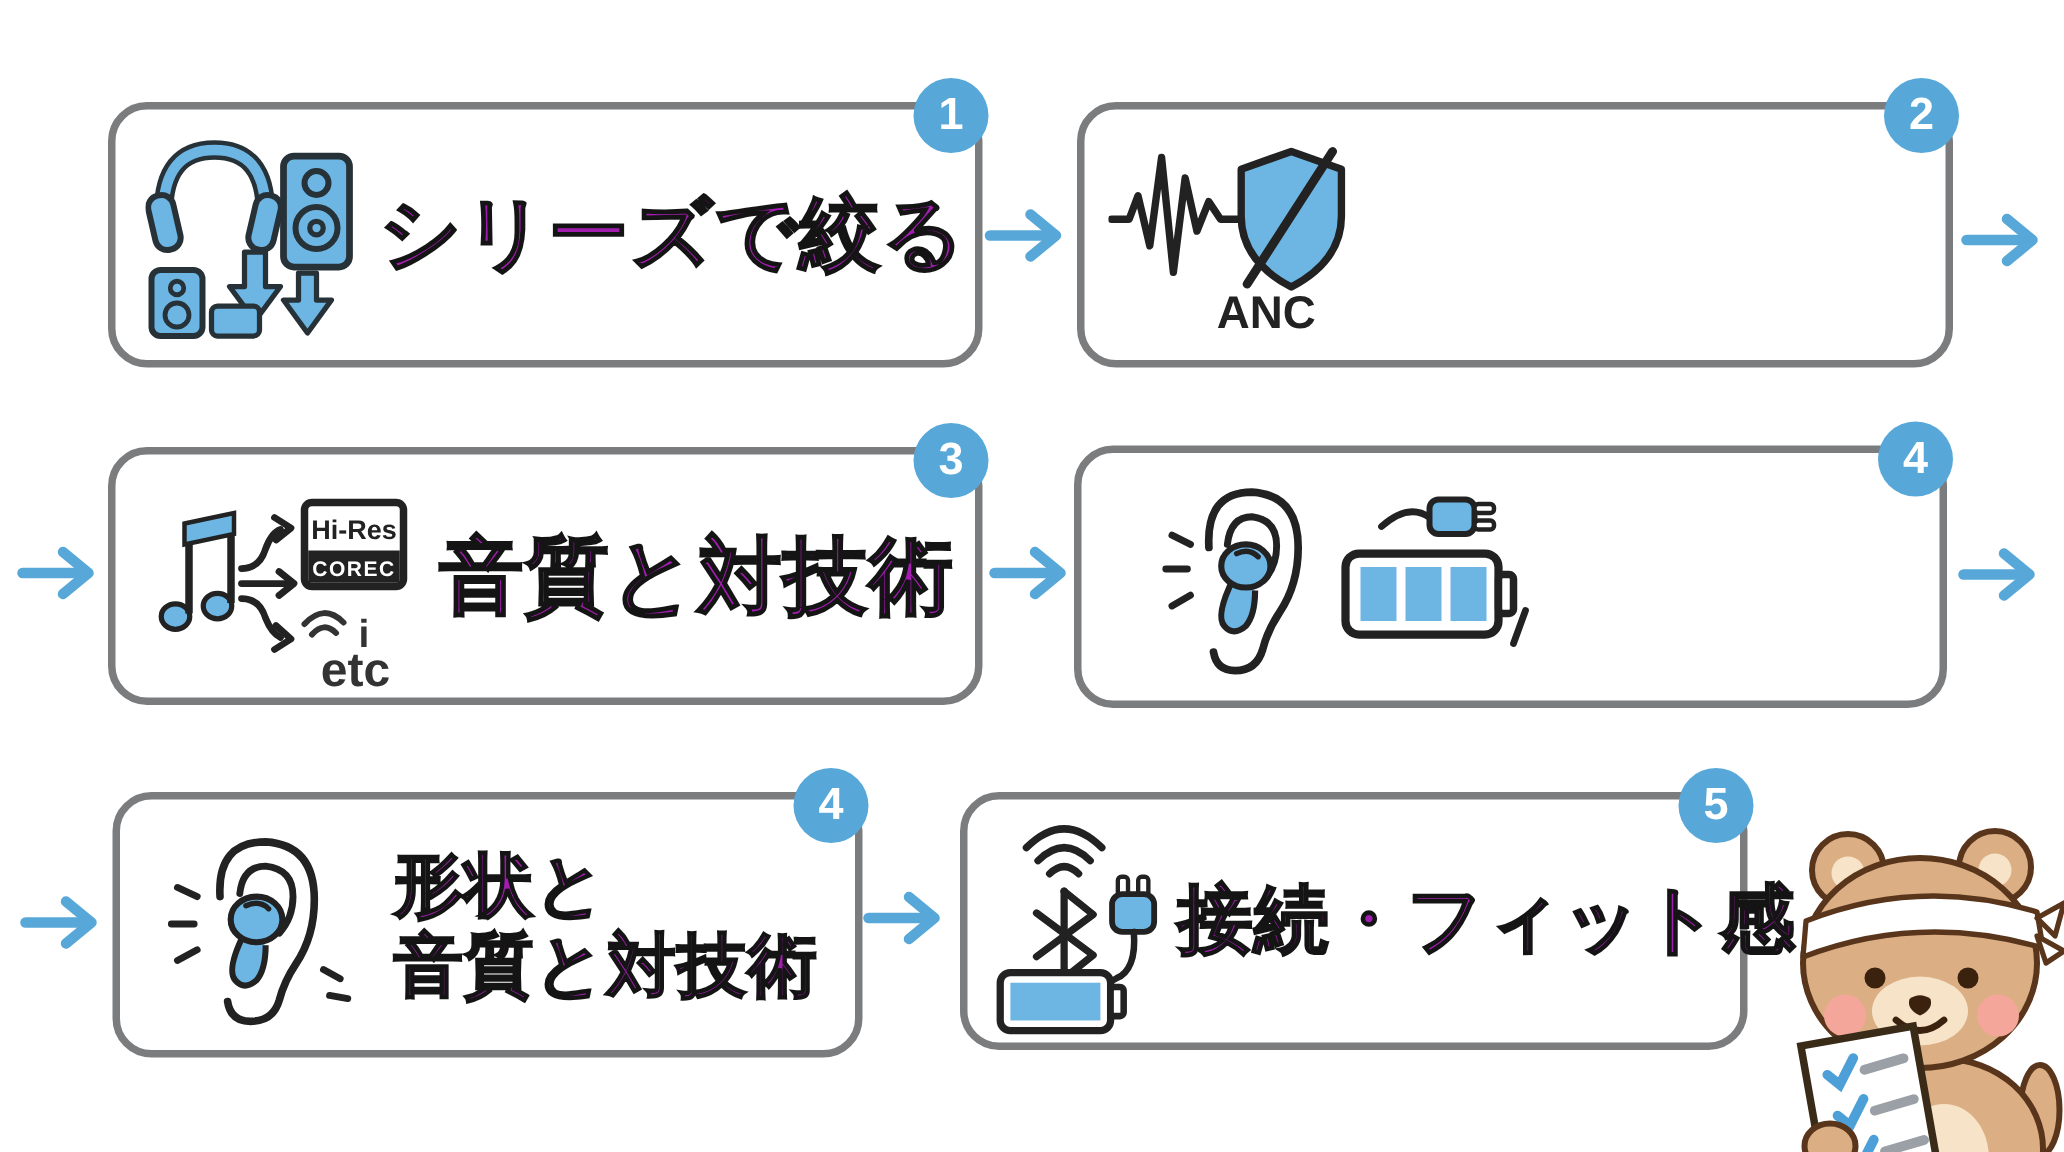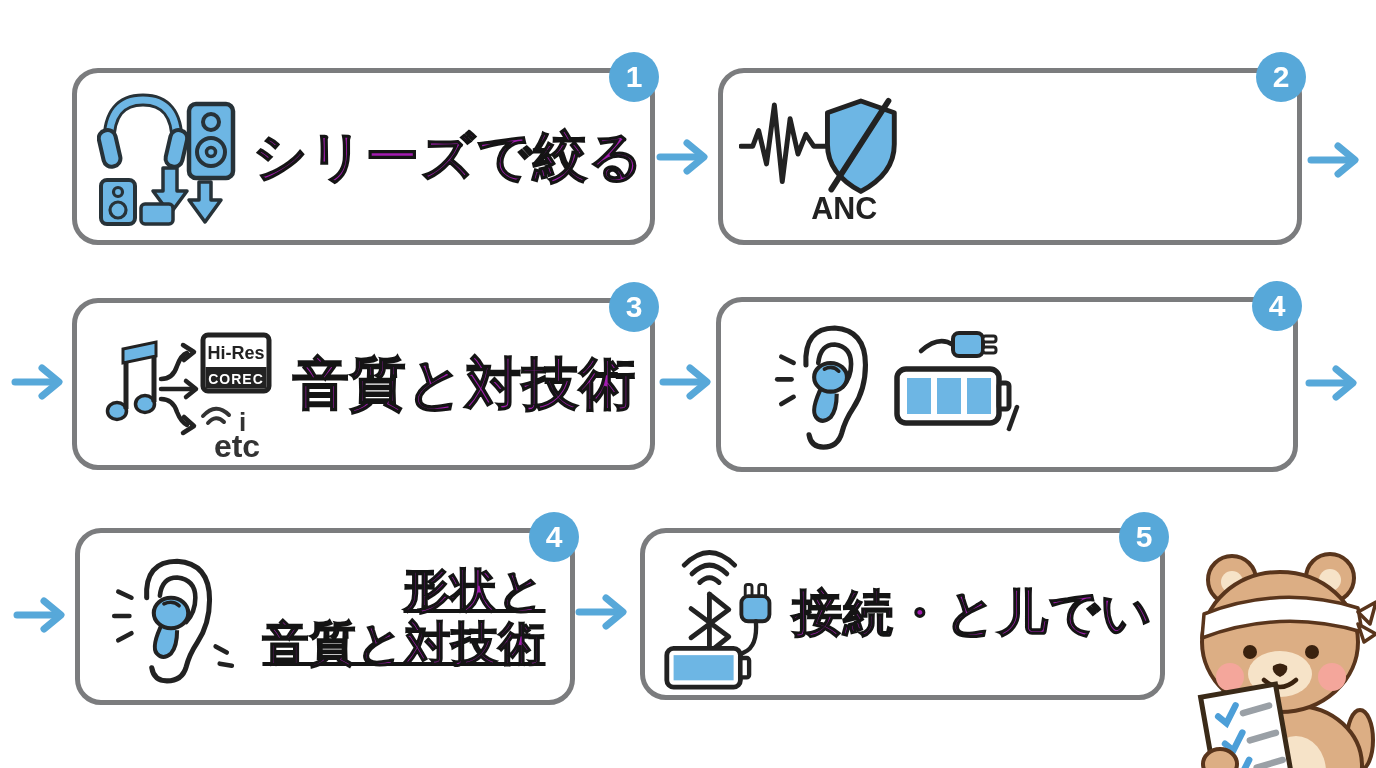--- a/index.html
+++ b/index.html
@@ -194,21 +194,21 @@
           <line x1="110" y1="100" x2="121" y2="106"></line>
             <line x1="114" y1="117" x2="126" y2="119"></line>
         </g>
         <path d="M42,52 Q40,16 72,16 Q104,18 104,54 Q104,78 92,96 Q84,108 81,120 Q77,134 62,134 Q49,134 47,121" fill="#fff" stroke="#222" stroke-width="5" stroke-linecap="round"></path>
         <path d="M55,50 Q57,32 72,32 Q90,34 90,52 Q90,66 81,76" fill="none" stroke="#222" stroke-width="4.5" stroke-linecap="round"></path>
         <path d="M58,76 Q46,100 52,107 Q58,114 66,107 Q72,100 72,84" fill="#6db6e4" stroke="#222" stroke-width="4"></path>
         <ellipse cx="66" cy="67" rx="17" ry="15" fill="#6db6e4" stroke="#222" stroke-width="4"></ellipse>
         <path d="M59,58 Q68,54 74,60" fill="none" stroke="#222" stroke-width="3.5" stroke-linecap="round"></path>
       </svg>
     </div>
-    <div class="label" style="font-size:46px;text-align:right;text-decoration:underline;">
+    <div class="label" style="font-size:46px;text-align:left;">
       <div>形状と</div>
       <div>音質と対技術</div>
     </div>
   </div>
 
   <svg class="flow-arrow" style="left:574px;top:589px;" width="58" height="46" viewBox="0 0 58 46">
     <g fill="none" stroke="#57a8d9" stroke-width="7" stroke-linecap="round" stroke-linejoin="round">
       <line x1="5" y1="23" x2="42" y2="23"></line>
         <polyline points="32,9 49,23 32,37"></polyline>
     </g>
@@ -232,21 +232,21 @@
         </g>
         <rect x="89" y="48" width="7" height="14" rx="2.5" fill="#fff" stroke="#222" stroke-width="3"></rect>
         <rect x="103" y="48" width="7" height="14" rx="2.5" fill="#fff" stroke="#222" stroke-width="3"></rect>
         <rect x="85" y="60" width="29" height="26" rx="7" fill="#6db6e4" stroke="#222" stroke-width="4"></rect>
         <path d="M100,86 Q102,112 88,118 Q75,124 79,138" fill="none" stroke="#222" stroke-width="4.5" stroke-linecap="round"></path>
         <rect x="8" y="114" width="76" height="40" rx="7" fill="#fff" stroke="#222" stroke-width="5"></rect>
         <rect x="15" y="121" width="62" height="26" fill="#6db6e4"></rect>
         <rect x="84" y="124" width="9" height="20" rx="2.5" fill="#fff" stroke="#222" stroke-width="4.5"></rect>
       </svg>
     </div>
-    <div class="label label-center" style="font-size:50px;">接続・と儿でい</div>
+    <div class="label label-center" style="font-size:50px;">接続・フィット感</div>
   </div>
 
   <div style="position:absolute;left:1180px;top:540px;width:196px;height:228px;">
     <svg width="196" height="228" viewBox="0 0 196 228">
 
       <circle cx="52" cy="40" r="24" fill="#dcae84" stroke="#59351c" stroke-width="4"></circle>
       <circle cx="52" cy="42" r="11" fill="#f6e3c8"></circle>
       <circle cx="150" cy="38" r="24" fill="#dcae84" stroke="#59351c" stroke-width="4"></circle>
       <circle cx="150" cy="40" r="11" fill="#f6e3c8"></circle>
 

